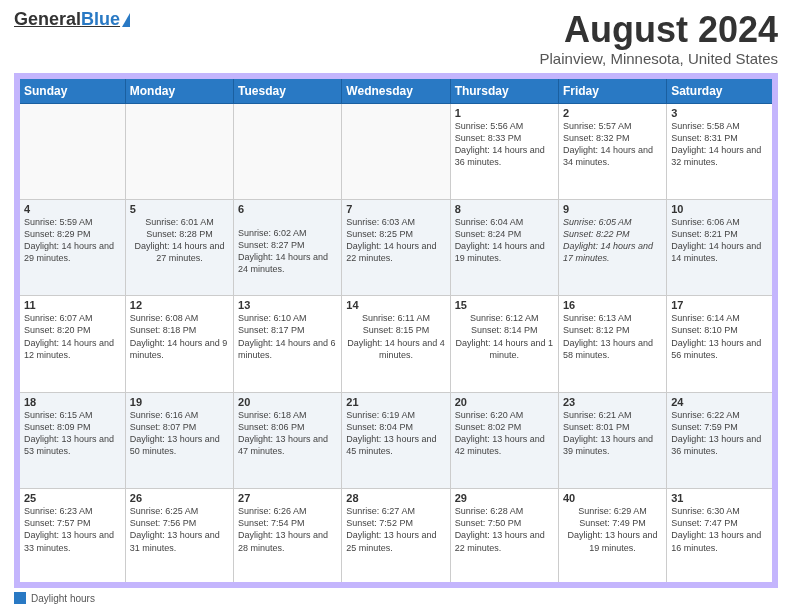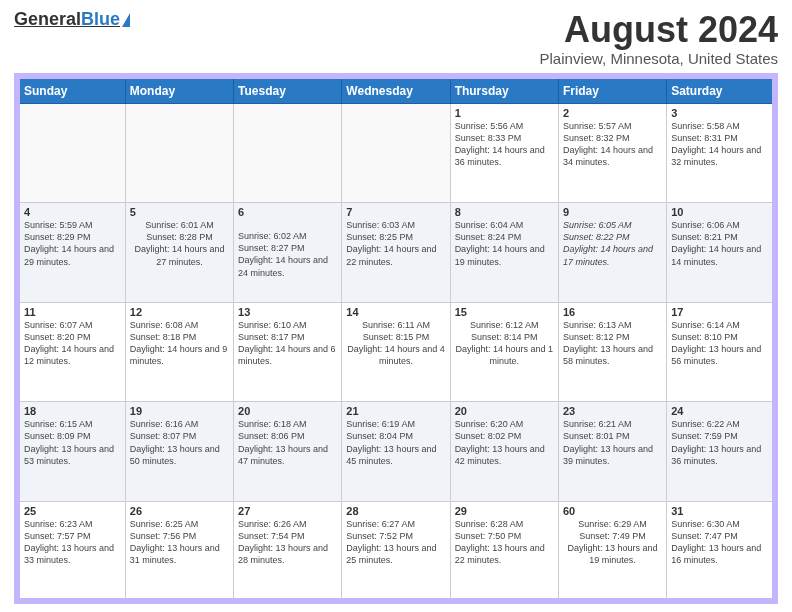--- a/index.html
+++ b/index.html
@@ -331,28 +331,32 @@
 Sunset: 7:52 PM
 Daylight: 13 hours and 25 minutes.</div>
           </td>
           <td>
             <span class="day-num">29</span>
             <div class="day-info" style="white-space: pre-line;">Sunrise: 6:28 AM
 Sunset: 7:50 PM
 Daylight: 13 hours and 22 minutes.</div>
           </td>
           <td>
-            <span class="day-num">60</span>
+            <span class="day-num">40</span>
             <div class="day-info" style="white-space: pre-line; text-align: center;">Sunrise: 6:29 AM
 Sunset: 7:49 PM
 Daylight: 13 hours and 19 minutes.</div>
           </td>
           <td>
             <span class="day-num">31</span>
             <div class="day-info" style="white-space: pre-line;">Sunrise: 6:30 AM
 Sunset: 7:47 PM
 Daylight: 13 hours and 16 minutes.</div>
           </td>
         </tr>
       </tbody>
   </table>
 
+  <div class="footer">
+    <span class="footer-dot"></span>
+    <span>Daylight hours</span>
+  </div>
 </div>
 
 </body></html>

